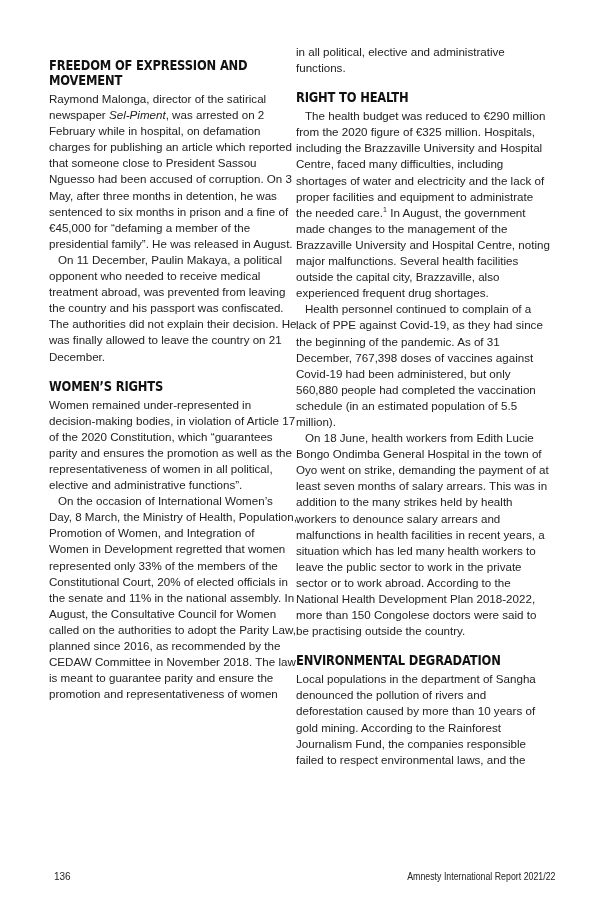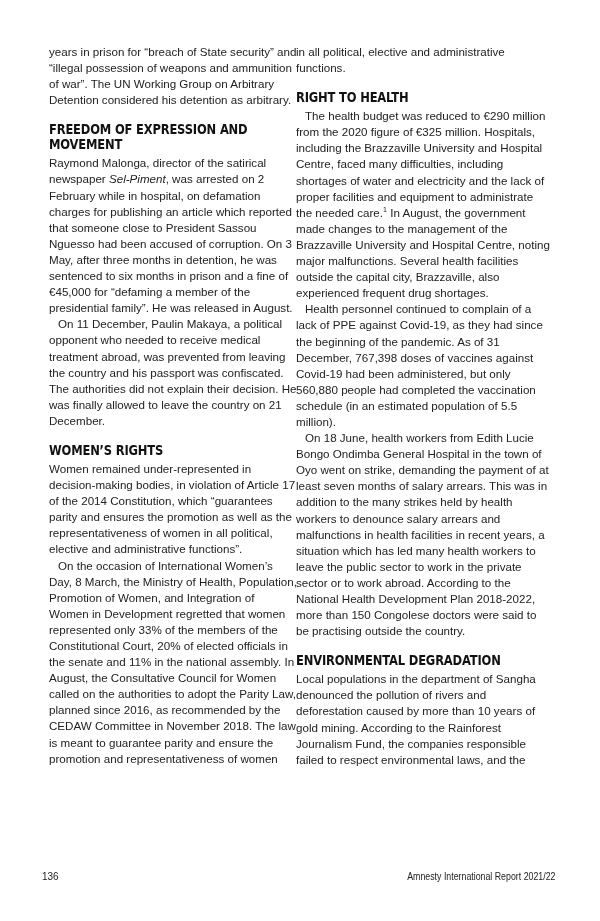--- a/index.html
+++ b/index.html
@@ -13,37 +13,36 @@
     h2 { margin: 0; font-family: "DejaVu Sans", sans-serif; font-weight: bold;
       font-size: 13.4px; line-height: 15px; letter-spacing: -0.2px; color: #111;
       transform: scaleX(0.86); transform-origin: left; white-space: nowrap; }
     h2.wrap { white-space: normal; width: 280px; }
     .sec-gap { height: 14px; }
     .h-after { height: 3px; }
     sup { font-size: 7px; line-height: 0; }
     em { font-style: italic; margin-top: 9px; }
     .footer { position: absolute; top: 871px; font-size: 10px; color: #222;
       font-family: "Liberation Sans Narrow", "Liberation Sans", sans-serif; }
-    .footer.left { left: 42px; }
+    .footer.left { left: 54px; }
     .footer.right { right: 45px; transform: scaleX(0.88); transform-origin: right; }
   </style>
 </head>
 <body>
 
 <div class="col left">
-  <p>years in prison for “breach of State security” and “illegal possession of weapons and ammunition of war”. The UN Working Group on Arbitrary Detention considered his detention as arbitrary.</p>
   <div class="sec-gap"></div>
   <h2 class="wrap">FREEDOM OF EXPRESSION AND MOVEMENT</h2>
   <div class="h-after"></div>
   <p><span>Raymond Malonga, director of the satirical newspaper </span><em>Sel-Piment</em><span>, was arrested on 2 February while in hospital, on defamation charges for publishing an article which reported that someone close to President Sassou Nguesso had been accused of corruption. On 3 May, after three months in detention, he was sentenced to six months in prison and a fine of €45,000 for “defaming a member of the presidential family”. He was released in August.</span></p>
   <p class="indent">On 11 December, Paulin Makaya, a political opponent who needed to receive medical treatment abroad, was prevented from leaving the country and his passport was confiscated. The authorities did not explain their decision. He was finally allowed to leave the country on 21 December.</p>
   <div class="sec-gap"></div>
   <h2>WOMEN’S RIGHTS</h2>
   <div class="h-after"></div>
-  <p>Women remained under-represented in decision-making bodies, in violation of Article 17 of the 2014 Constitution, which “guarantees parity and ensures the promotion as well as the representativeness of women in all political, elective and administrative functions”.</p>
+  <p>Women remained under-represented in decision-making bodies, in violation of Article 17 of the 2020 Constitution, which “guarantees parity and ensures the promotion as well as the representativeness of women in all political, elective and administrative functions”.</p>
   <p class="indent">On the occasion of International Women’s Day, 8 March, the Ministry of Health, Population, Promotion of Women, and Integration of Women in Development regretted that women represented only 33% of the members of the Constitutional Court, 20% of elected officials in the senate and 11% in the national assembly. In August, the Consultative Council for Women called on the authorities to adopt the Parity Law, planned since 2016, as recommended by the CEDAW Committee in November 2018. The law is meant to guarantee parity and ensure the promotion and representativeness of women</p>
 </div>
 
 <div class="col right">
   <p>in all political, elective and administrative functions.</p>
   <div class="sec-gap"></div>
   <h2>RIGHT TO HEALTH</h2>
   <div class="h-after"></div>
   <p class="indent"><span>The health budget was reduced to €290 million from the 2020 figure of €325 million. Hospitals, including the Brazzaville University and Hospital Centre, faced many difficulties, including shortages of water and electricity and the lack of proper facilities and equipment to administrate the needed care.</span><sup>1</sup><span> In August, the government made changes to the management of the Brazzaville University and Hospital Centre, noting major malfunctions. Several health facilities outside the capital city, Brazzaville, also experienced frequent drug shortages.</span></p>
   <p class="indent">Health personnel continued to complain of a lack of PPE against Covid-19, as they had since the beginning of the pandemic. As of 31 December, 767,398 doses of vaccines against Covid-19 had been administered, but only 560,880 people had completed the vaccination schedule (in an estimated population of 5.5 million).</p>

